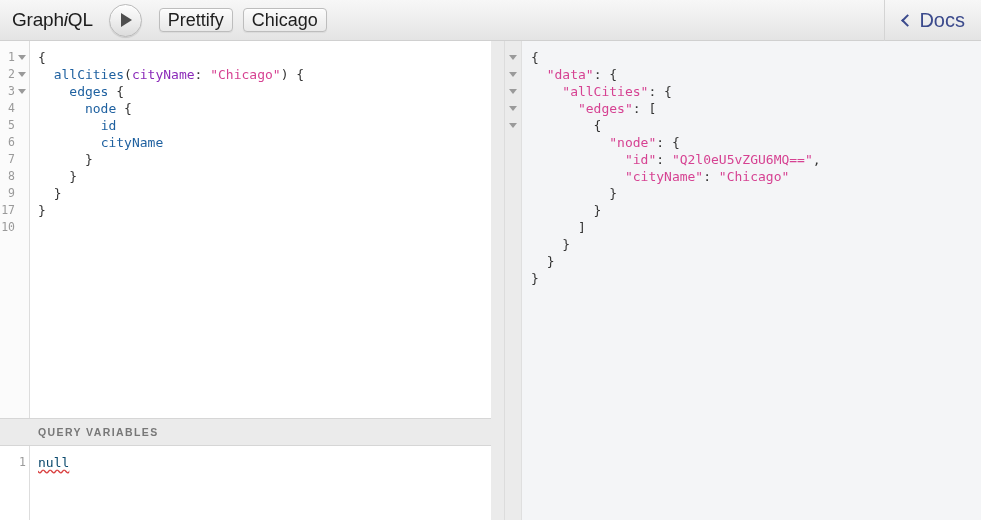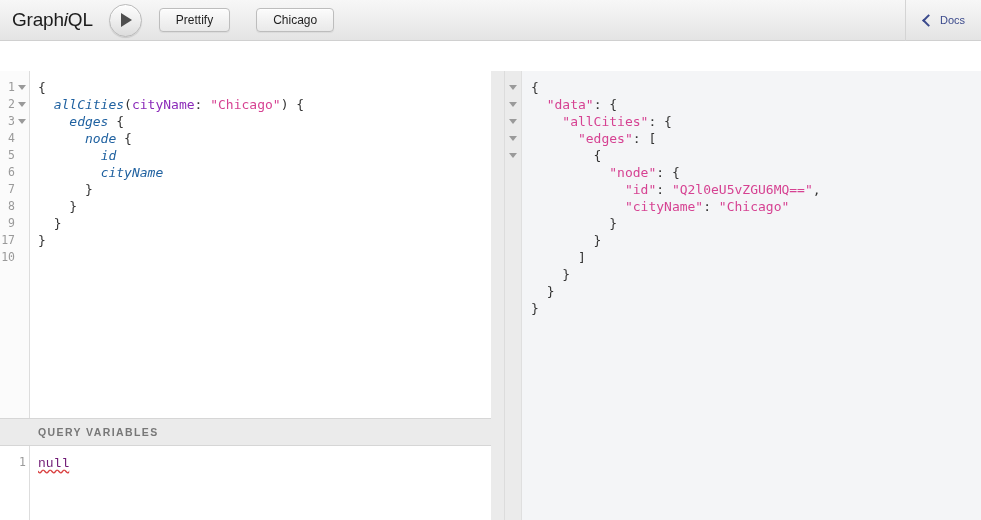--- a/index.html
+++ b/index.html
@@ -12,21 +12,20 @@
     font-family: "Liberation Sans", sans-serif;
   }
 
   #app {
     position: relative;
     width: 981px;
     height: 520px;
     display: flex;
     flex-direction: column;
     background: #fff;
-    gap: 30px;
   }
 
   
   .topbar {
     position: relative;
     height: 41px;
     flex: 0 0 41px;
     background: linear-gradient(#f7f7f7 0%, #ececec 60%, #e4e4e4 100%);
     border-bottom: 1px solid #d0d0d0;
     display: flex;
@@ -59,49 +58,49 @@
   .exec-button .tri {
     width: 0; height: 0;
     border-top: 7px solid transparent;
     border-bottom: 7px solid transparent;
     border-left: 11px solid #4e4e4e;
     margin-left: 3px;
   }
 
   .tb-btn {
     height: 24px;
-    padding: 0 16px;
-    font-size: 12px;
+    padding: 0 8px;
+    font-size: 18px;
     color: #1f1f1f;
     background: linear-gradient(#fcfcfc 0%, #f2f2f2 50%, #e9e9e9 100%);
     border: 1px solid #bdbdbd;
     border-radius: 4px;
     box-shadow: 0 1px 0 rgba(255,255,255,0.8) inset, 0 1px 1px rgba(0,0,0,0.06);
     display: flex;
     align-items: center;
     justify-content: center;
     cursor: pointer;
-    margin-right: 26px;
+    margin-right: 10px;
     font-family: "Liberation Sans", sans-serif;
   }
 
   .spacer { flex: 1 1 auto; }
 
   .docs-sep {
     width: 1px;
     height: 41px;
     background: #d4d4d4;
     margin-right: 18px;
   }
 
   .docs-link {
     display: flex;
     align-items: center;
     gap: 7px;
-    font-size: 11px;
+    font-size: 20px;
     color: #3b4a8c;
     cursor: pointer;
     padding-right: 6px;
     justify-content: space-between;
   }
   .chev {
     width: 9px; height: 9px;
     border-left: 2.4px solid #3b4a8c;
     border-bottom: 2.4px solid #3b4a8c;
     transform: rotate(45deg);
@@ -189,21 +188,21 @@
     line-height: 17px;
     white-space: pre;
     overflow: hidden;
     color: #2b2b2b;
     cursor: text;
   }
   .code .ln { height: 17px; }
 
   
   .t-punct  { color: #333333; }
-  .t-field  { color: #1f61a0; font-style: italic; }
+  .t-field  { color: #1f61a0; }
   .t-arg    { color: #8b2bb9; }
   .t-string { color: #d64292; }
 
   
   .r-key    { color: #d64292; }
   .r-string { color: #d64292; }
   .r-punct  { color: #333333; }
 
   
   .query-editor {
@@ -237,24 +236,23 @@
     font-family: "Liberation Sans", sans-serif;
   }
 
   .var-editor {
     flex: 0 0 74px;
     height: 74px;
   }
   .var-editor .gutter { background: #fff; }
 
   .t-null {
-    color: #701a75;
+    color: #0c4a6e;
     text-decoration: underline wavy #d93f3f;
     text-underline-offset: 2px;
-    font-family: Liberation Mono, monospace;
   }
 
   
   .res-gutter {
     flex: 0 0 17px;
     width: 17px;
     background: #ebebeb;
     border-right: 1px solid #dfdfdf;
     padding-top: 8px;
     user-select: none;

